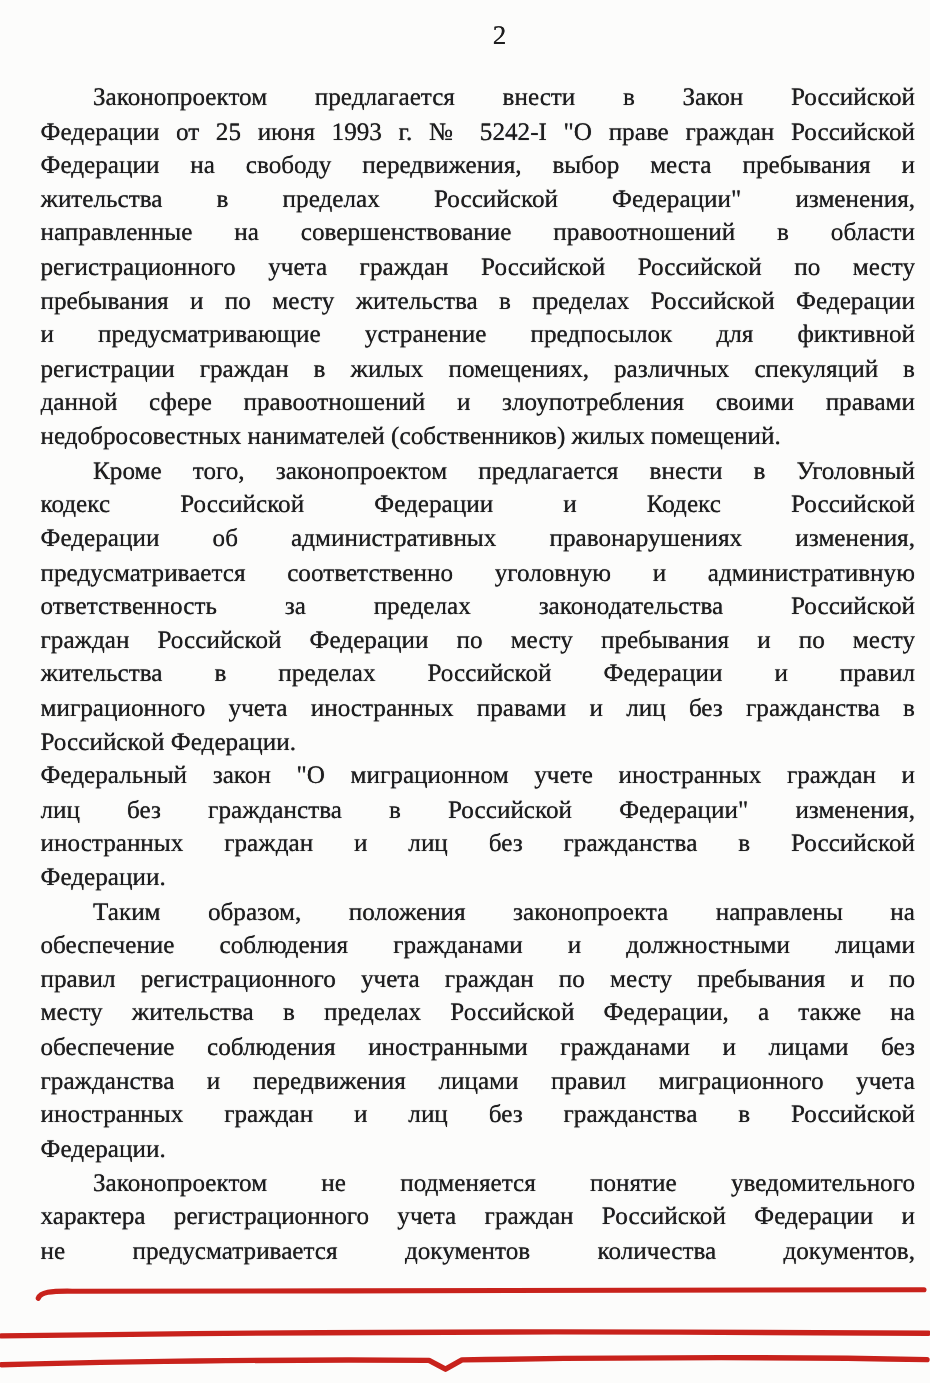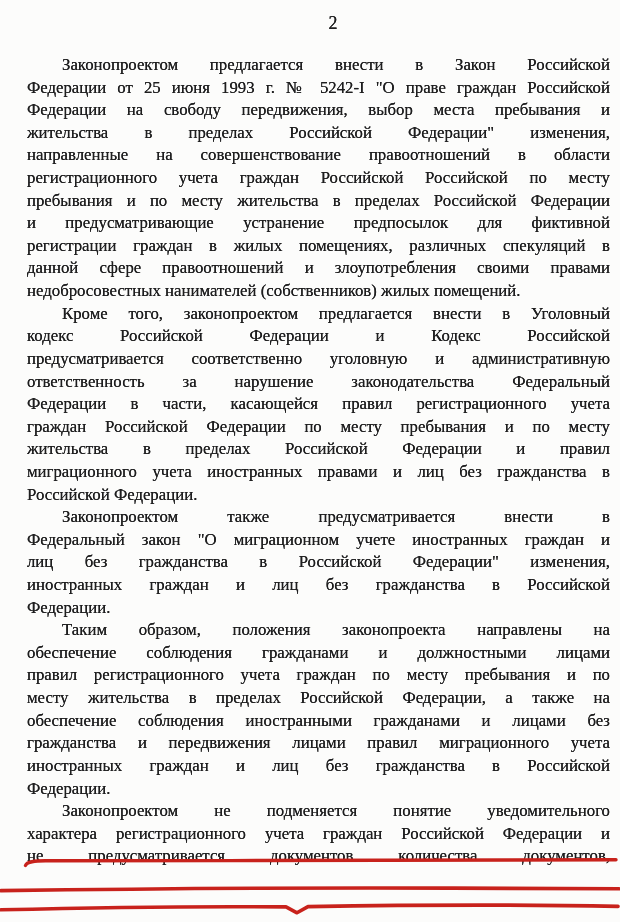--- a/index.html
+++ b/index.html
@@ -70,30 +70,29 @@
         <div class="line">регистрационного учета граждан Российской Российской по месту</div>
         <div class="line">пребывания и по месту жительства в пределах Российской Федерации</div>
         <div class="line">и предусматривающие устранение предпосылок для фиктивной</div>
         <div class="line">регистрации граждан в жилых помещениях, различных спекуляций в</div>
         <div class="line">данной сфере правоотношений и злоупотребления своими правами</div>
         <div class="line last-natural">недобросовестных нанимателей (собственников) жилых помещений.</div>
       </div>
       <div class="paragraph">
         <div class="line indent">Кроме того, законопроектом предлагается внести в Уголовный</div>
         <div class="line">кодекс Российской Федерации и Кодекс Российской</div>
+        <div class="line">Федерации об административных правонарушениях изменения,</div>
         <div class="line">предусматривается соответственно уголовную и административную</div>
-        <div class="line">ответственность за нарушение законодательства Федеральный</div>
-        <div class="line">Федерации в части, касающейся правил регистрационного учета</div>
+        <div class="line">ответственность за пределах законодательства Российской</div>
         <div class="line">граждан Российской Федерации по месту пребывания и по месту</div>
         <div class="line">жительства в пределах Российской Федерации и правил</div>
         <div class="line">миграционного учета иностранных правами и лиц без гражданства в</div>
         <div class="line last-natural">Российской Федерации.</div>
       </div>
       <div class="paragraph">
-        <div class="line indent">Законопроектом также предусматривается внести в</div>
         <div class="line">Федеральный закон "О миграционном учете иностранных граждан и</div>
         <div class="line">лиц без гражданства в Российской Федерации" изменения,</div>
         <div class="line">иностранных граждан и лиц без гражданства в Российской</div>
         <div class="line last-natural">Федерации.</div>
       </div>
       <div class="paragraph">
         <div class="line indent">Таким образом, положения законопроекта направлены на</div>
         <div class="line">обеспечение соблюдения гражданами и должностными лицами</div>
         <div class="line">правил регистрационного учета граждан по месту пребывания и по</div>
         <div class="line">месту жительства в пределах Российской Федерации, а также на</div>

